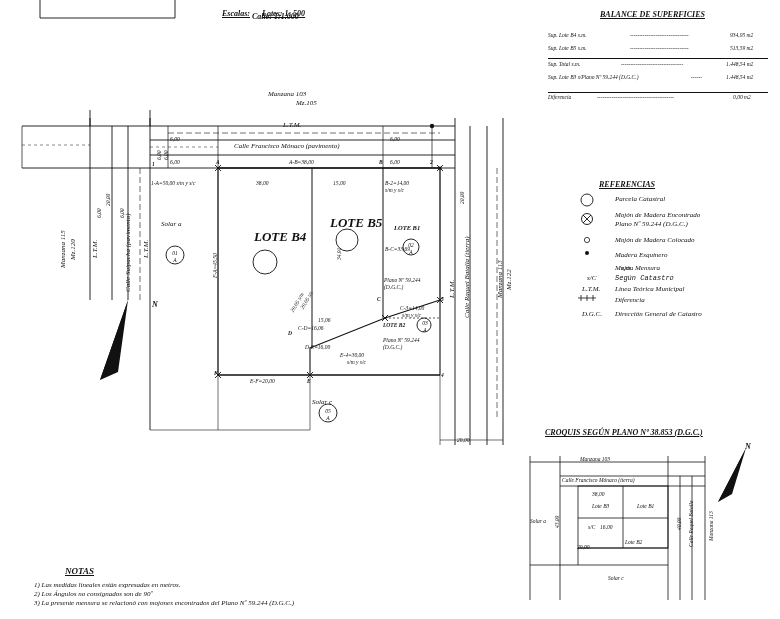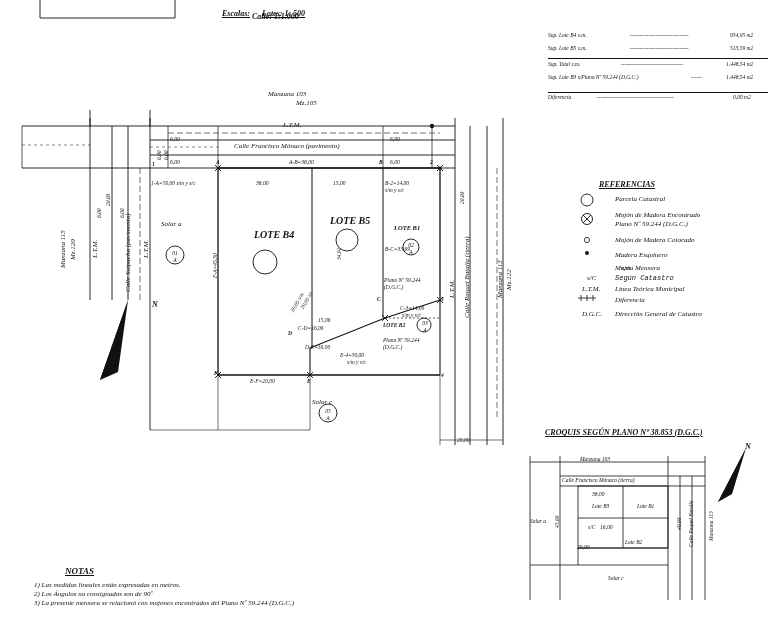--- a/index.html
+++ b/index.html
@@ -18,33 +18,36 @@
   .t9{font-size:9px;line-height:1.15;white-space:nowrap;}
   .t55{font-size:5.5px;line-height:1.1;white-space:nowrap;}
   .it{font-style:italic;}
   .bold{font-weight:bold;}
   .ul{text-decoration:underline;}
   .ctr{text-align:center;}
   .rot-vert{writing-mode:vertical-rl;transform:rotate(180deg);}
   .line{position:absolute;background:#111;}
   .hl{height:1px;}
   svg{display:block;overflow:visible;}
-  .lotlabel{font-size:10px;font-style:italic;font-weight:bold;}
+  .lotlabel{font-size:13px;font-style:italic;font-weight:bold;}
 </style>
 </head>
 <body>
 
 <div class="sheet">
 
   <div class="abs" style="left:222px;top:2px;">
     <span class="t8 it bold ul">Escalas:</span>
     <span class="t8 it bold" style="margin-left:8px;text-decoration:underline;">Lotes: 1: 500</span>
   </div>
   <div class="abs t8 it bold" style="left:252px;top:12px;">Calle: 1:1.000</div>
 
+  <div class="abs" style="left:545px;top:10px;width:225px;">
+    <div class="t8 it bold ul ctr" style="width:215px;">BALANCE DE SUPERFICIES</div>
+  </div>
   <div class="abs" style="left:548px;top:32px;width:225px;">
     <div style="position:relative;height:13px;">
       <span class="abs t55 it" style="left:0;top:0;">Sup. Lote B4 s.m.</span>
       <span class="abs t55 it" style="left:82px;top:0;">--------------------------------</span>
       <span class="abs t55 it" style="left:182px;top:0;">934,95 m2</span>
     </div>
     <div style="position:relative;height:16px;">
       <span class="abs t55 it" style="left:0;top:0;">Sup. Lote B5 s.m.</span>
       <span class="abs t55 it" style="left:82px;top:0;">--------------------------------</span>
       <span class="abs t55 it" style="left:182px;top:0;">513,59 m2</span>

